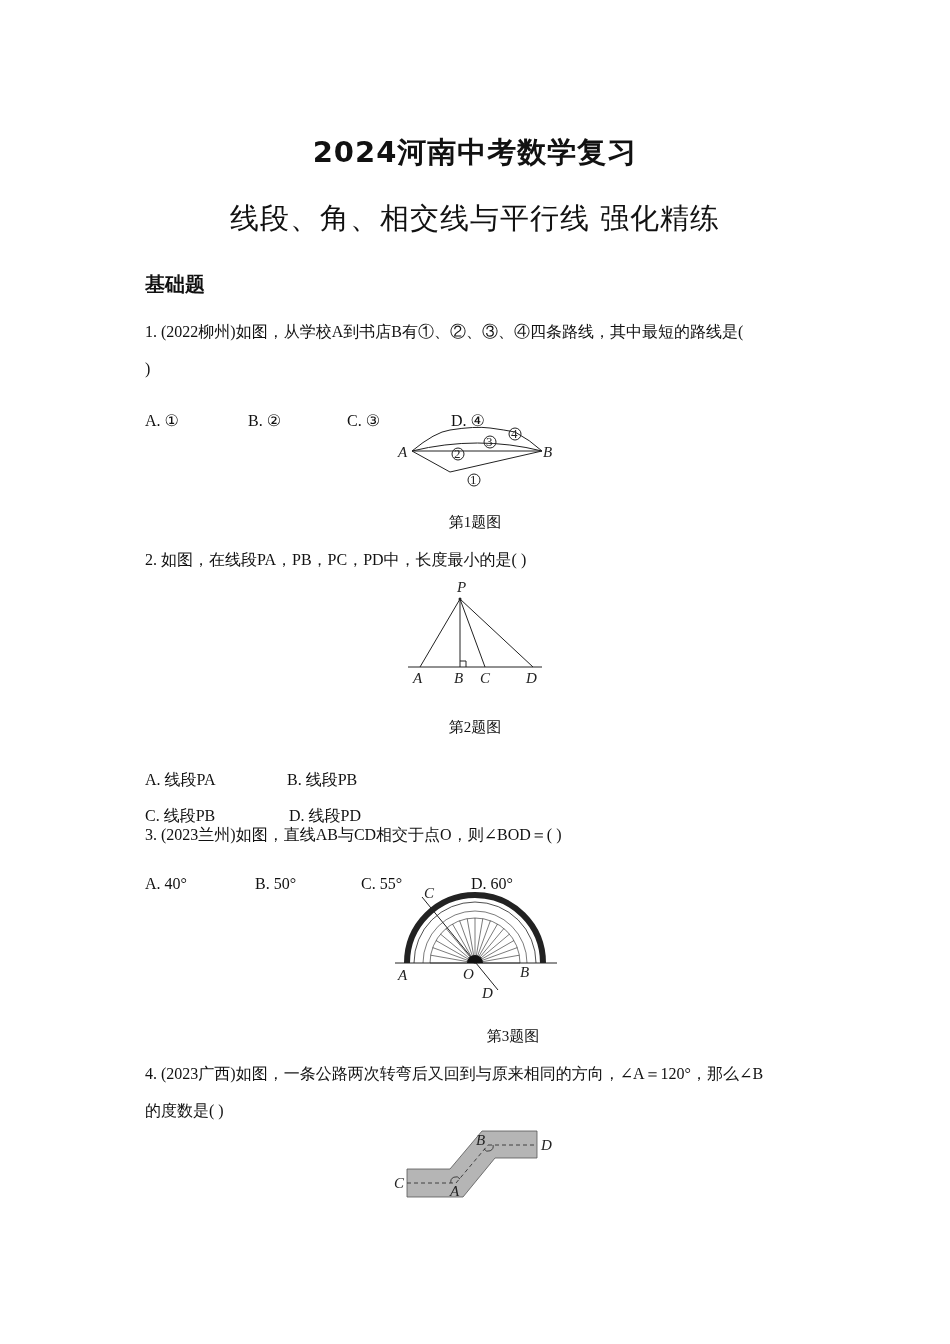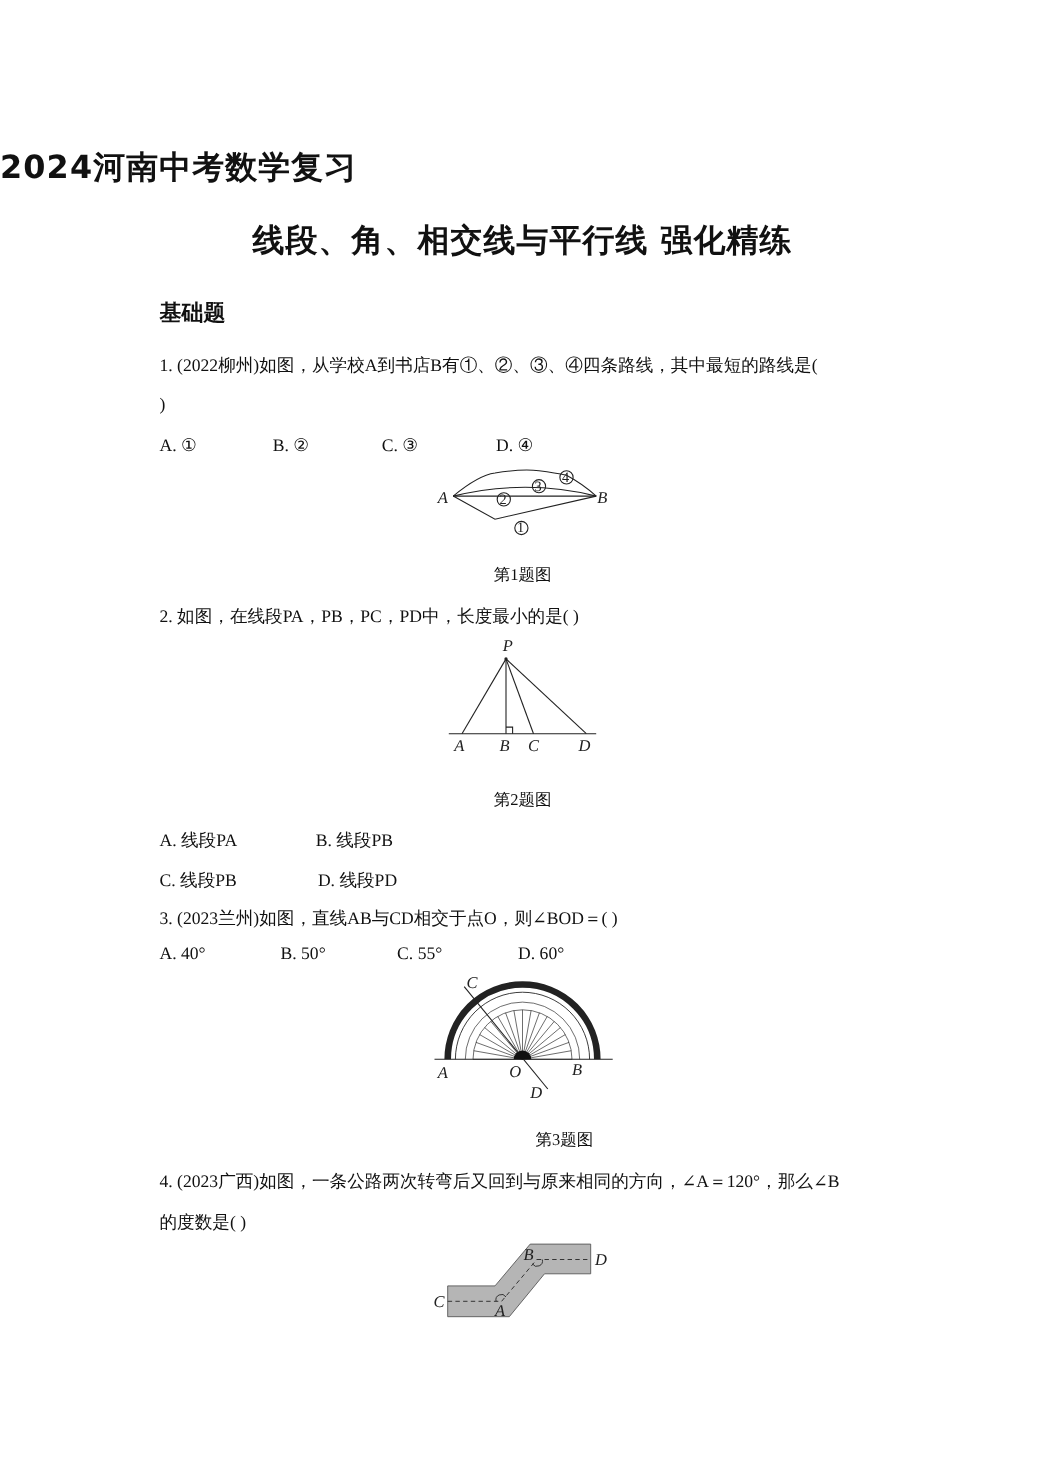--- a/index.html
+++ b/index.html
@@ -1,25 +1,25 @@
 <!DOCTYPE html>
 <html><head>
 <meta charset="utf-8">
 <style>
   html, body { margin: 0; padding: 0; background: #ffffff; }
   body { width: 950px; height: 1344px; position: relative; overflow: hidden;
          font-family: "Liberation Serif", "DejaVu Serif", serif; color: #111; }
   .abs { position: absolute; }
-  .title1 { left: 0; width: 950px; top: 133px; text-align: left; font-size: 29px; font-weight: bold;
+  .title1 { left: 0; width: 950px; top: 133px; text-align: center; font-size: 29px; font-weight: bold;
             font-family: "DejaVu Sans", sans-serif; letter-spacing: 1px; }
-  .title2 { left: 0; width: 950px; top: 199px; text-align: center; font-size: 29px; font-weight: bold;
+  .title2 { left: 0; width: 950px; top: 199px; text-align: center; font-size: 29px; font-weight: normal;
             font-family: "DejaVu Sans", sans-serif; letter-spacing: 1px; }
   .section { left: 145px; top: 271px; font-size: 20px; font-weight: bold; font-family: "DejaVu Sans", sans-serif; }
   .line { left: 145px; font-size: 16px; white-space: nowrap; }
-  .opt { position: absolute; font-size: 16px; white-space: nowrap; }
+  .opt { position: absolute; font-size: 16px; white-space: nowrap; margin-top: 16px; }
   .caption { left: 0; width: 950px; text-align: center; font-size: 15px; }
   svg text { font-family: "Liberation Serif", serif; font-style: italic; font-size: 15px; fill: #222; }
   svg text.c { font-style: normal; font-size: 13px; }
 </style>
 </head>
 <body>
 
 <div class="abs title1">2024河南中考数学复习</div>
 <div class="abs title2">线段、角、相交线与平行线 强化精练</div>
 <div class="abs section">基础题</div>

